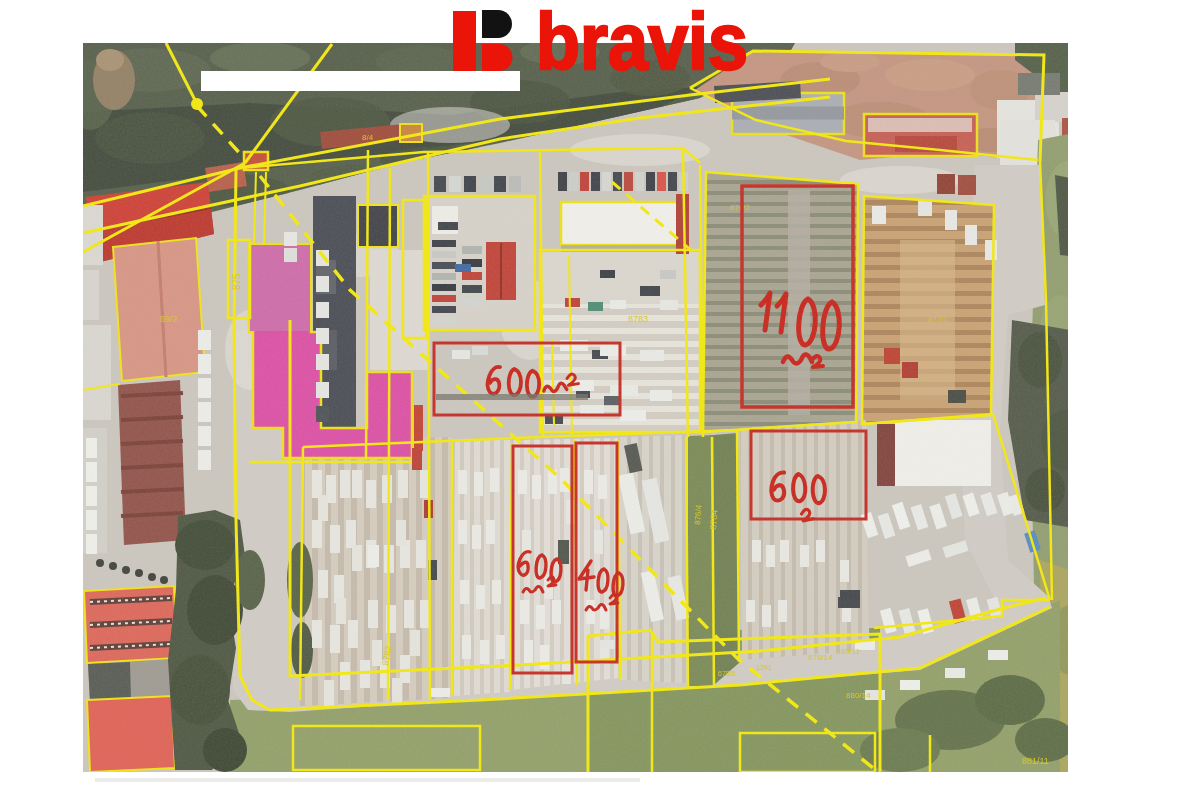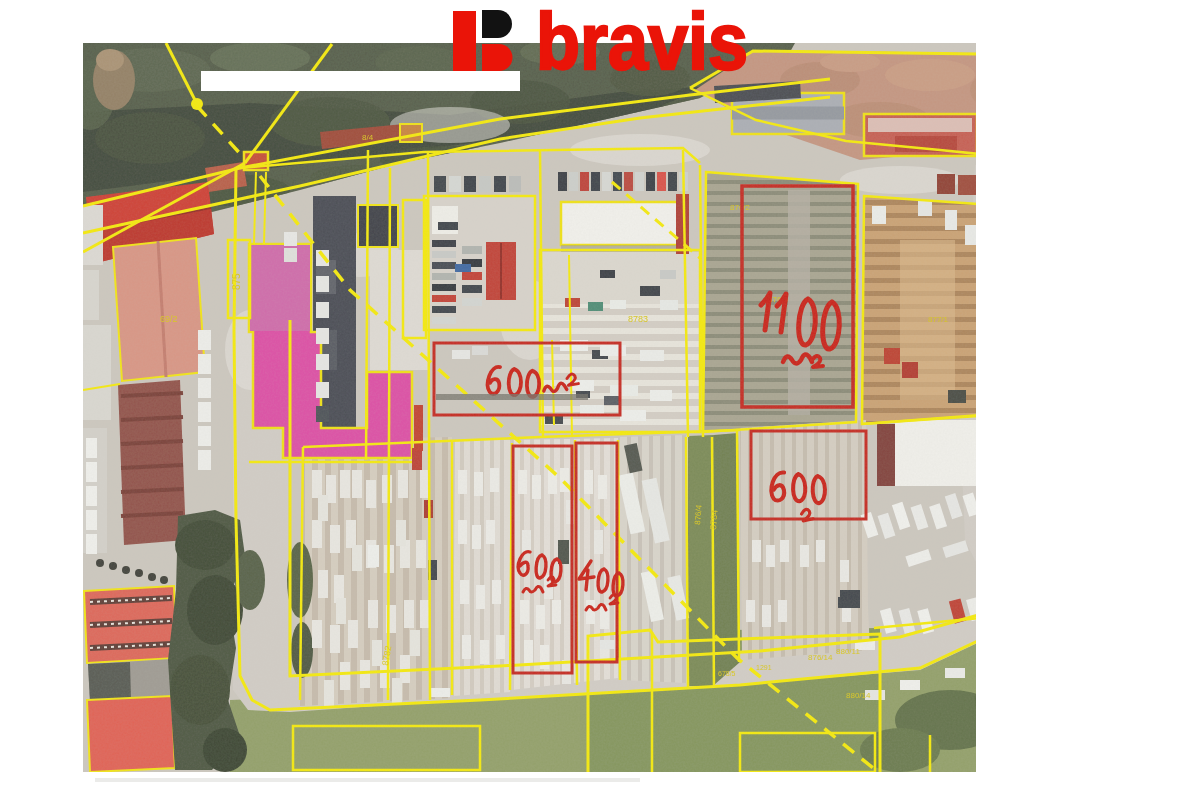--- a/index.html
+++ b/index.html
@@ -1,15 +1,15 @@
 <!DOCTYPE html>
 <html><head><meta charset="utf-8"><title>map</title>
 <style>html,body{margin:0;padding:0;background:#fff;font-family:"Liberation Sans",sans-serif;}</style>
 </head><body>
-<div style="position:relative;width:976px;height:799px;background:#22c55e;overflow:hidden">
+<div style="position:relative;width:1068px;height:799px;background:#22c55e;overflow:hidden">
 <svg width="1200" height="799" viewBox="0 0 1200 799" xmlns="http://www.w3.org/2000/svg" style="position:absolute;top:0;left:0">
 <defs>
 <pattern id="gfield" width="5" height="11" patternUnits="userSpaceOnUse">
           <rect width="5" height="11" fill="#a5a18c"></rect>
           <rect y="4" width="5" height="4" fill="#868672"></rect>
         </pattern>
 <pattern id="ofield" width="5" height="13" patternUnits="userSpaceOnUse">
           <rect width="5" height="13" fill="#c99e6d"></rect>
           <rect y="5" width="5" height="5" fill="#aa8054"></rect>
         </pattern>

